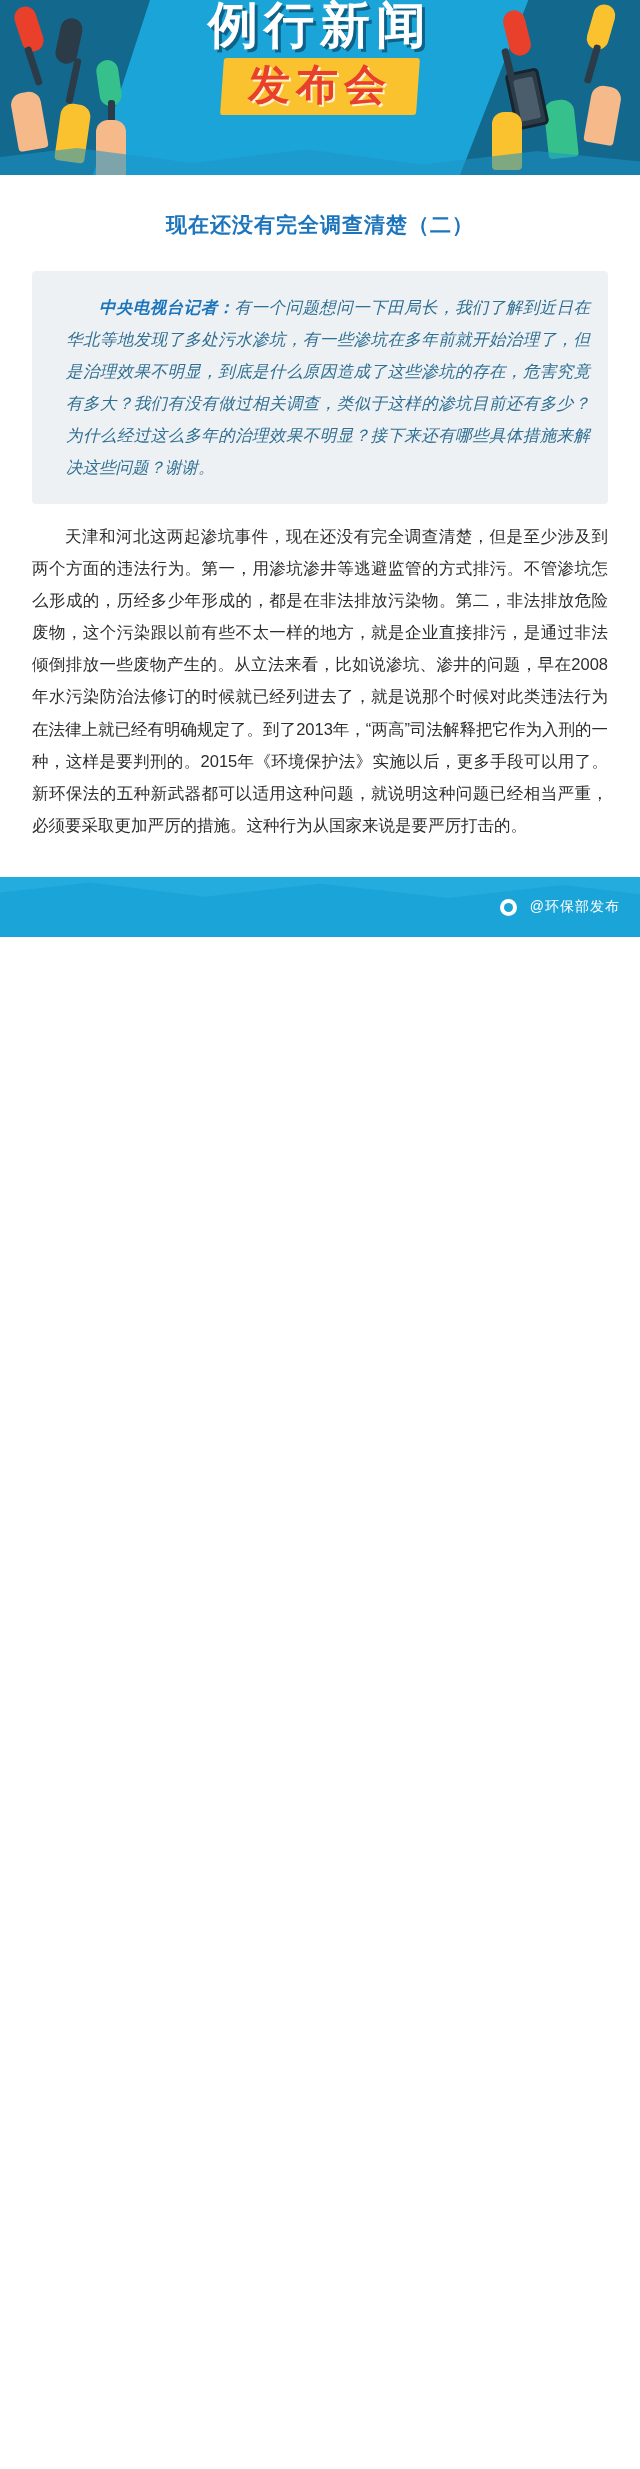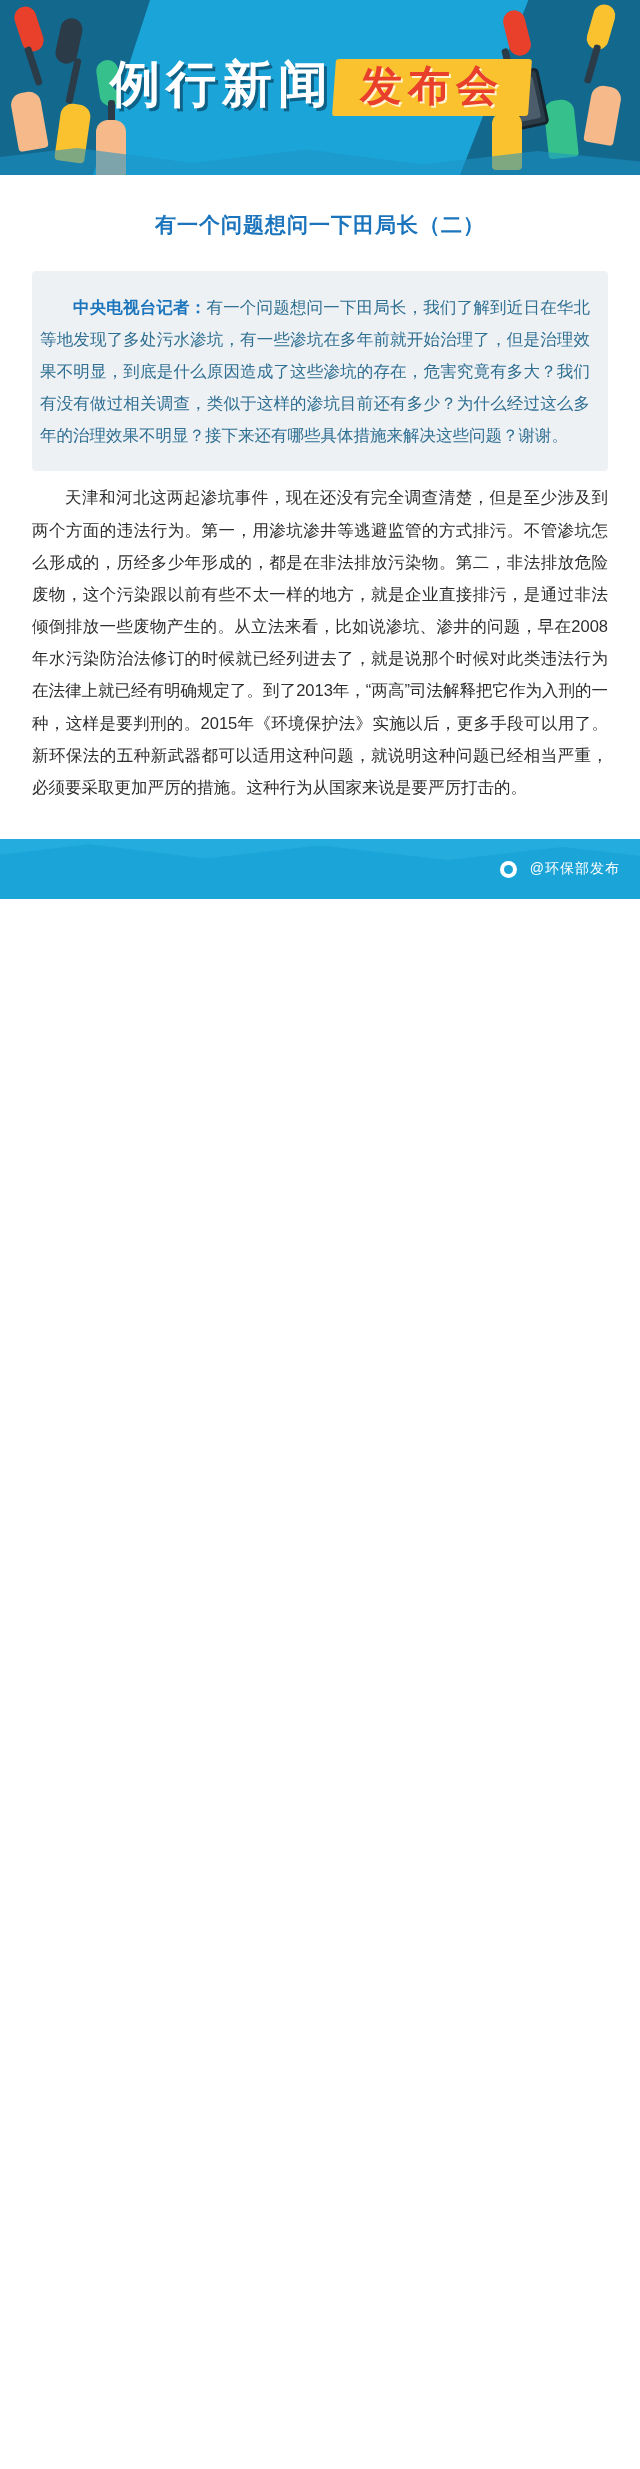--- a/index.html
+++ b/index.html
@@ -72,23 +72,23 @@
     left: 4px; top: 5px; right: 4px; bottom: 5px;
     background: #4b5c6b;
     border-radius: 2px;
   }
 
   .banner-title-wrap {
     position: absolute;
     left: 0; top: 0;
     width: 640px; height: 175px;
     display: flex;
-    flex-direction: row;
+    flex-direction: column;
     align-items: center;
-    justify-content: center;
+    justify-content: flex-start;
     z-index: 5;
   }
   .banner-title-1 {
     font-size: 50px;
     font-weight: bold;
     color: #ffffff;
     letter-spacing: 6px;
     text-shadow: 3px 3px 0 #0e6187;
     line-height: 1;
     margin-bottom: 8px;
@@ -120,22 +120,23 @@
     font-weight: bold;
     color: #1c75bc;
     text-align: center;
     letter-spacing: 1px;
     line-height: 1.5;
     margin: 0 0 30px 0;
   }
   .quote-block {
     background: #eef1f4;
     border-radius: 4px;
-    padding: 20px 18px 20px 8px;
-    margin-bottom: 10px;
+    padding: 20px 18px 20px 34px;
+    margin-bottom: 16px;
+    font-style: italic;
   }
   .quote-block p {
     margin: 0;
     font-size: 16.5px;
     line-height: 1.95;
     color: #2f6f92;
     text-align: justify;
     text-indent: 2em;
   }
   .quote-block .speaker {
@@ -236,21 +237,21 @@
     <div class="banner-title-wrap">
       <div class="banner-title-1">例行新闻</div>
       <div class="banner-title-2-box">
         <span class="banner-title-2">发布会</span>
       </div>
     </div>
   </div>
 
   <div class="article">
 
-    <h1 class="article-title">有一个问题想问一下田局长（二）</h1>
+    <h1 class="article-title">现在还没有完全调查清楚（二）</h1>
 
     <div class="quote-block">
       <p><span class="speaker">中央电视台记者：</span><span>有一个问题想问一下田局长，我们了解到近日在华北等地发现了多处污水渗坑，有一些渗坑在多年前就开始治理了，但是治理效果不明显，到底是什么原因造成了这些渗坑的存在，危害究竟有多大？我们有没有做过相关调查，类似于这样的渗坑目前还有多少？为什么经过这么多年的治理效果不明显？接下来还有哪些具体措施来解决这些问题？谢谢。</span></p>
     </div>
 
 
     <p class="body-p"><span>天津和河北这两起渗坑事件，现在还没有完全调查清楚，但是至少涉及到两个方面的违法行为。第一，用渗坑渗井等逃避监管的方式排污。不管渗坑怎么形成的，历经多少年形成的，都是在非法排放污染物。第二，非法排放危险废物，这个污染跟以前有些不太一样的地方，就是企业直接排污，是通过非法倾倒排放一些废物产生的。从立法来看，比如说渗坑、渗井的问题，早在2008年水污染防治法修订的时候就已经列进去了，就是说那个时候对此类违法行为在法律上就已经有明确规定了。到了2013年，“两高”司法解释把它作为入刑的一种，这样是要判刑的。2015年《环境保护法》实施以后，更多手段可以用了。新环保法的五种新武器都可以适用这种问题，就说明这种问题已经相当严重，必须要采取更加严厉的措施。这种行为从国家来说是要严厉打击的。</span></p>
 
 
   </div>

